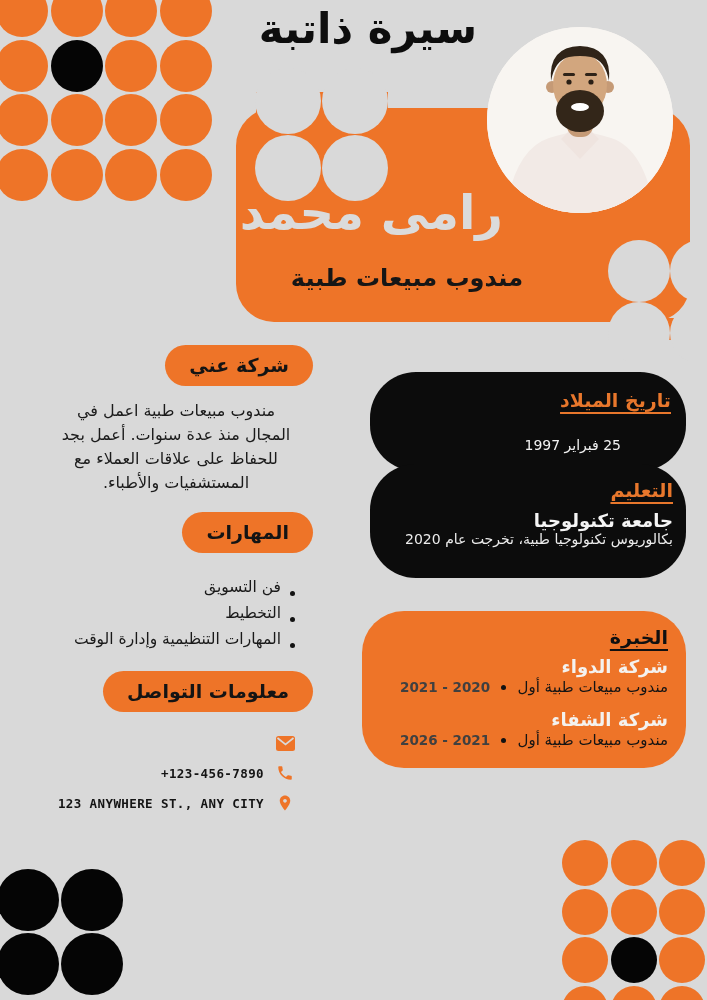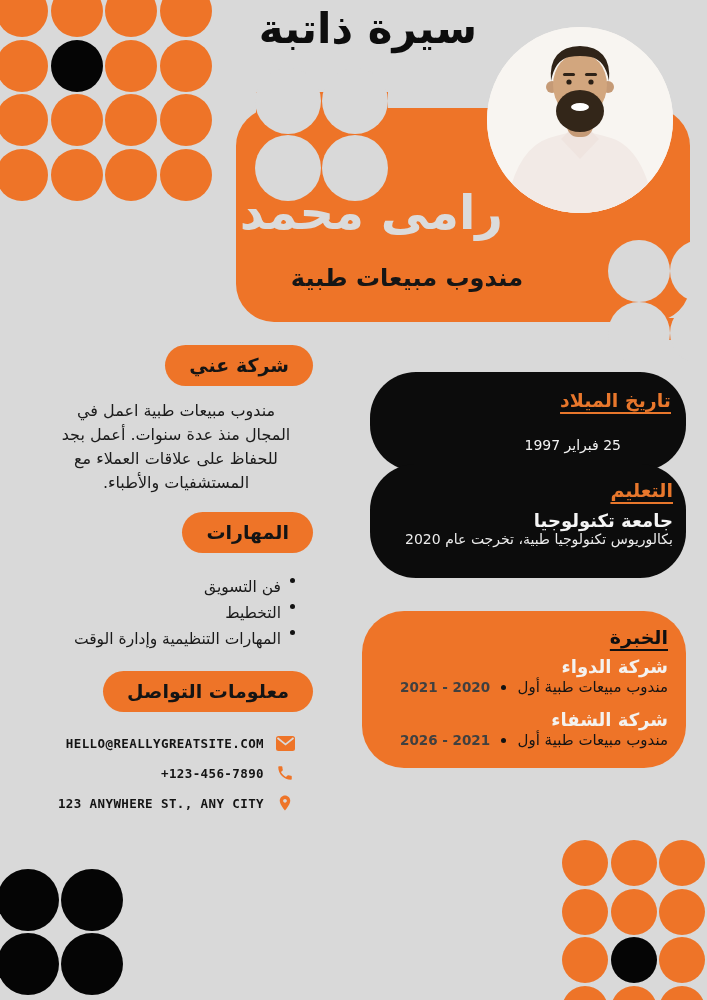--- a/index.html
+++ b/index.html
@@ -40,21 +40,21 @@
   .pill{position:absolute;right:394px;background:#EE7428;color:#141414;font-weight:700;
     font-size:19px;line-height:1;padding:11px 24px;border-radius:22px;direction:rtl;
     z-index:2;white-space:nowrap;}
   .pill-about{top:345px;}
   .pill-skills{top:512px;}
   .pill-contact{top:671px;}
   .about-text{position:absolute;top:399px;right:407px;width:248px;font-size:16px;
     line-height:1.5;color:#1b1b1b;text-align:center;direction:rtl;z-index:2;}
   .skills-list{position:absolute;top:578px;right:412px;display:flex;flex-direction:column;
     gap:8px;direction:rtl;z-index:2;}
-  .skill-row{display:flex;align-items:flex-start;gap:9px;font-size:15.5px;color:#191919;}
+  .skill-row{display:flex;align-items:flex-end;gap:9px;font-size:15.5px;color:#191919;}
   .bullet-dot{width:5px;height:5px;border-radius:50%;background:#121212;flex:none;}
   .contact-list{position:absolute;top:733px;right:412px;display:flex;flex-direction:column;
     gap:10px;direction:rtl;z-index:2;}
   .contact-row{display:flex;align-items:center;gap:11px;}
   .contact-label{font-family:"DejaVu Sans Mono",monospace;font-weight:700;font-size:12.5px;
     letter-spacing:0.4px;color:#141414;direction:ltr;white-space:nowrap;}
   .contact-ico{width:20px;height:20px;flex:none;display:flex;align-items:center;justify-content:center;}
   
   .info-box{position:absolute;background:#0C0C0C;border-radius:46px;color:#fff;
     direction:rtl;box-sizing:border-box;z-index:2;}
@@ -179,21 +179,20 @@
 
   <div class="pill pill-contact">معلومات التواصل</div>
   <div class="contact-list">
     <div class="contact-row">
       <span class="contact-ico">
         <svg width="19" height="15" viewBox="0 0 19 15">
             <rect width="19" height="15" rx="2.5" fill="#EE7428"></rect>
             <path d="M1.5,2 L9.5,8.4 L17.5,2" stroke="#D9D9D9" stroke-width="1.7" fill="none"></path>
           </svg>
       </span>
-      <span class="contact-label">HELLO@REALLYGREATSITE.COM</span>
     </div>
     <div class="contact-row">
       <span class="contact-ico">
         <svg width="18" height="18" viewBox="0 0 24 24">
             <path fill="#EE7428" d="M6.62 10.79c1.44 2.83 3.76 5.14 6.59 6.59l2.2-2.2c.27-.27.67-.36 1.02-.24 1.12.37 2.33.57 3.57.57.55 0 1 .45 1 1V20c0 .55-.45 1-1 1-9.39 0-17-7.61-17-17 0-.55.45-1 1-1h3.5c.55 0 1 .45 1 1 0 1.25.2 2.45.57 3.57.11.35.03.74-.25 1.02l-2.2 2.2z"></path>
           </svg>
       </span>
       <span class="contact-label">+123-456-7890</span>
     </div>
     <div class="contact-row">

